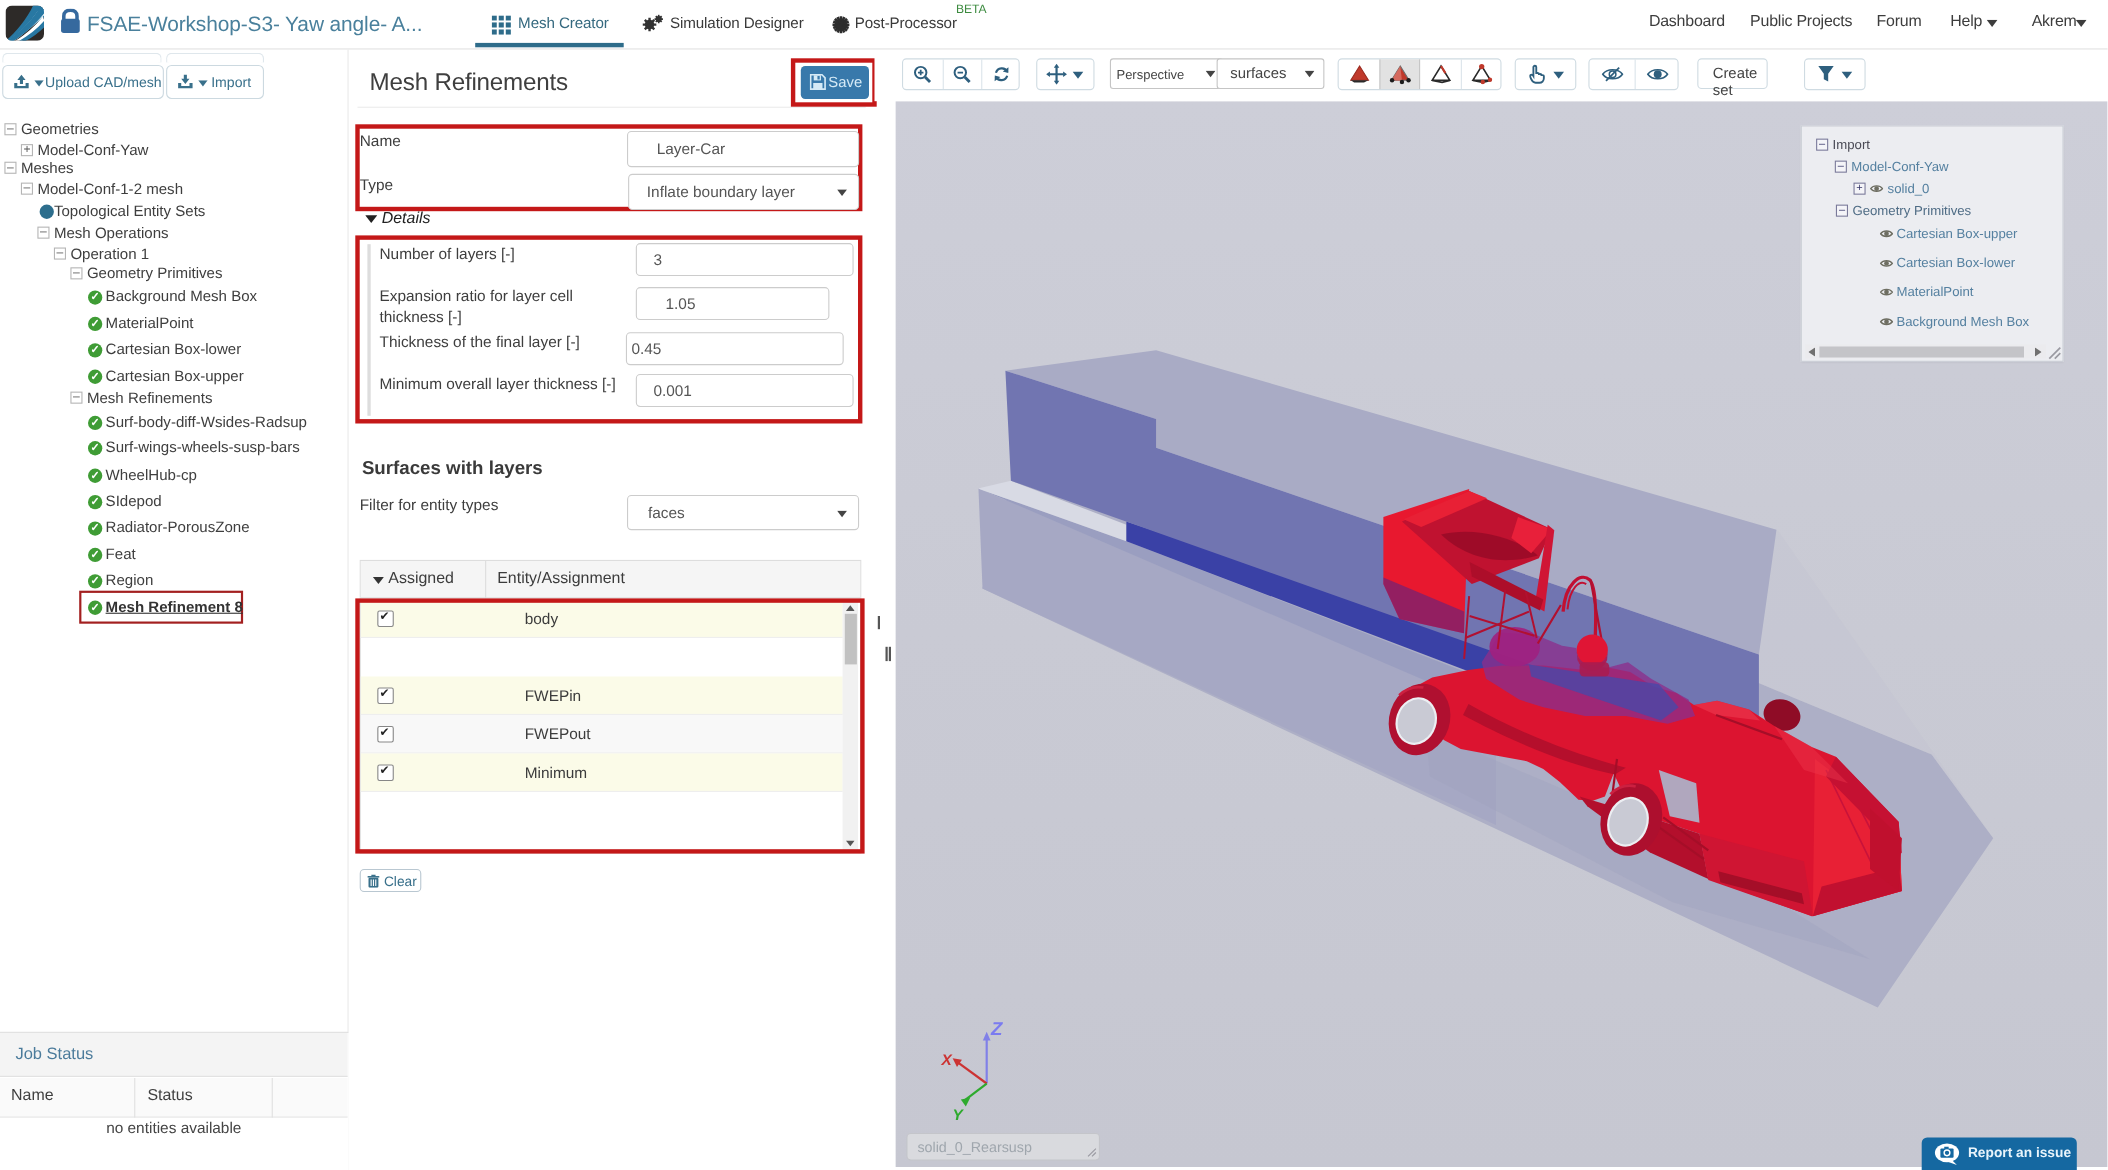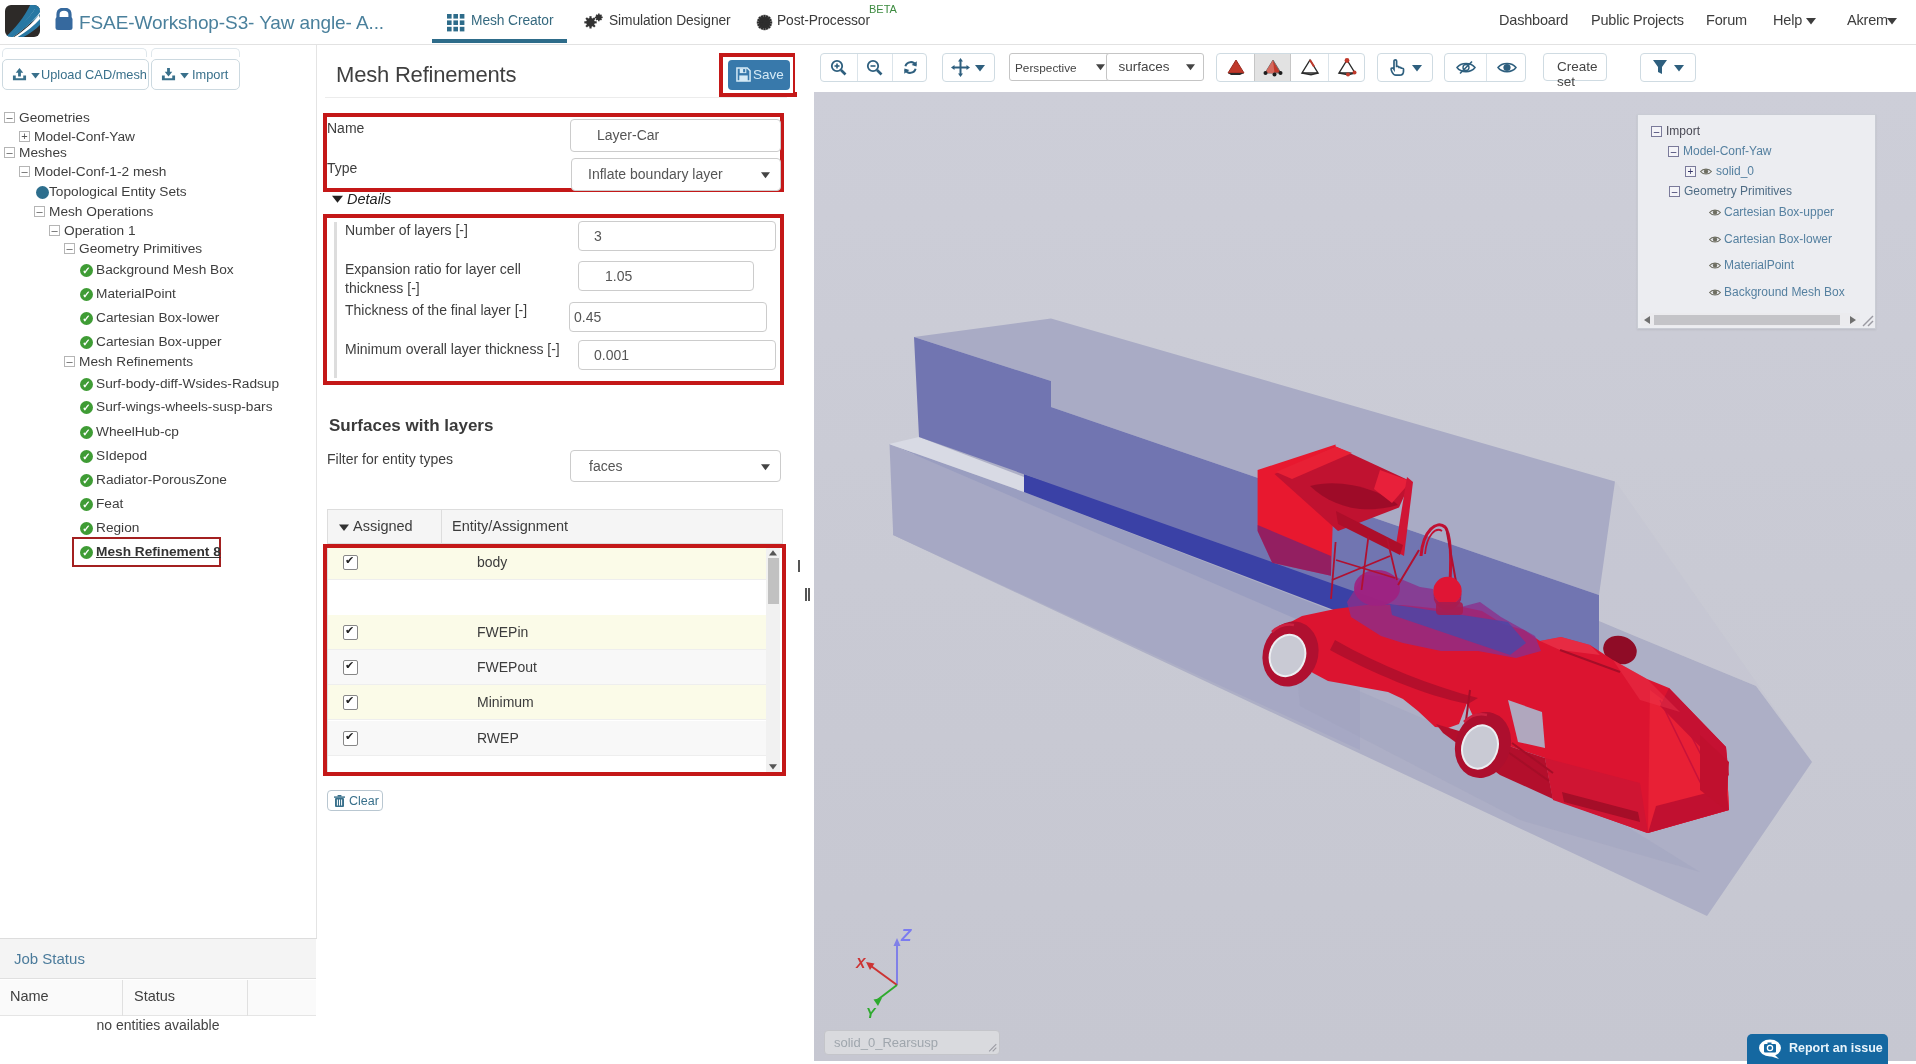--- a/index.html
+++ b/index.html
@@ -292,23 +292,20 @@
       </div>
     <div class="trow2" style="top:104.9px;background:#fbfbe8">
         <span>FWEPin</span>
       </div>
     <div class="trow2" style="top:140.1px;background:#f8f8f8">
         <span>FWEPout</span>
       </div>
     <div class="trow2" style="top:175.3px;background:#fbfbe8">
         <span>Minimum</span>
       </div>
-    <div class="trow2" style="top:210.5px;background:#f8f8f8">
-        <span>RWEP</span>
-      </div>
 
     <div class="abs" style="left:438px;top:34.5px;width:14px;height:231px;background:#f1f1f1">
       <svg class="abs" style="left:3px;top:5px" width="8" height="6" viewBox="0 0 10 7">
           <path d="M0 6.5 L10 6.5 L5 0 Z" fill="#555"></path>
         </svg>
       <div class="abs" style="left:1.5px;top:13px;width:11px;height:46px;background:#c1c1c1"></div>
       <svg class="abs" style="left:3px;top:219px" width="8" height="6" viewBox="0 0 10 7">
           <path d="M0 0 L10 0 L5 6.5 Z" fill="#555"></path>
         </svg>
     </div>

